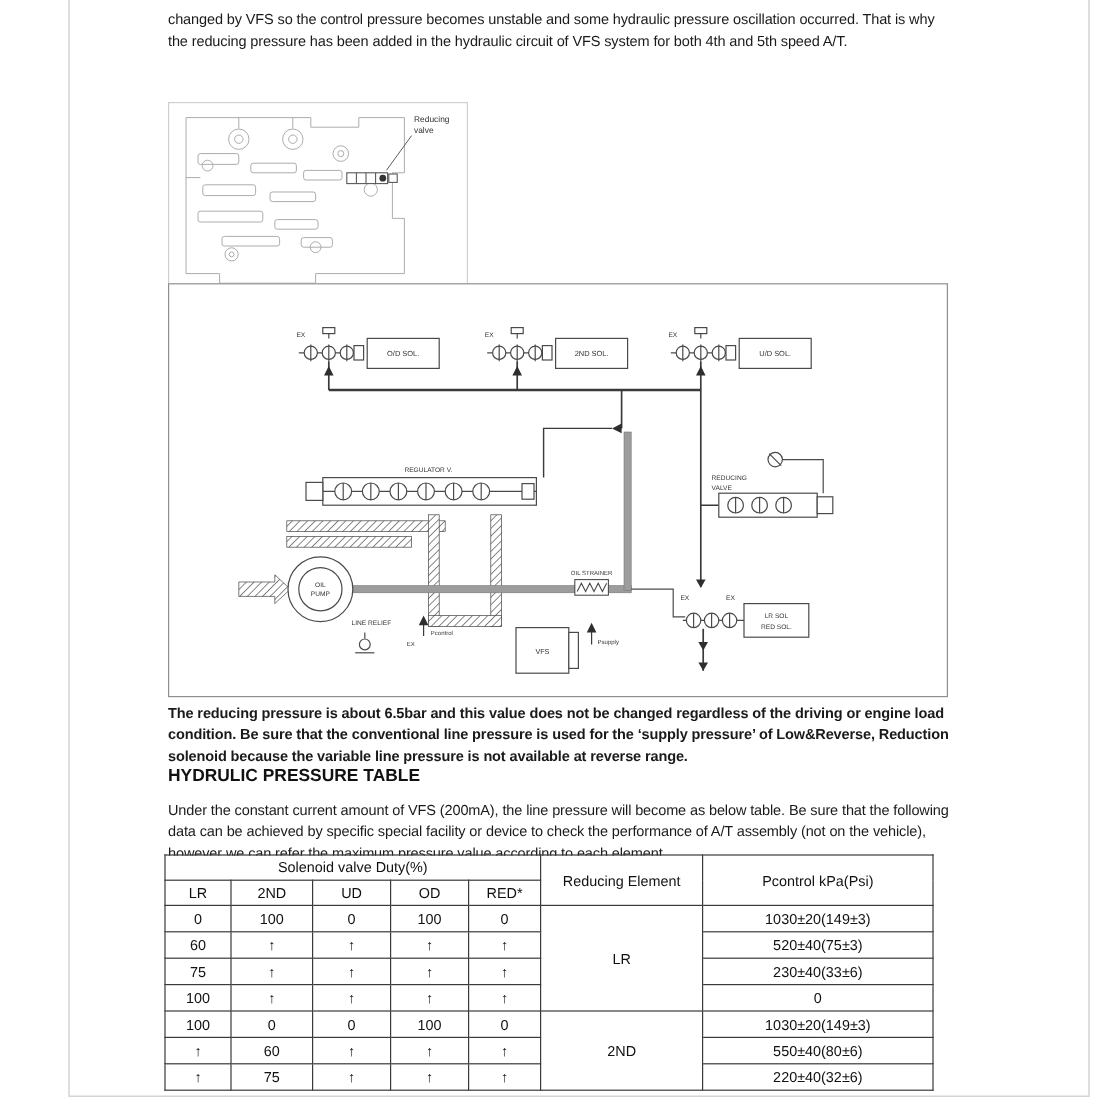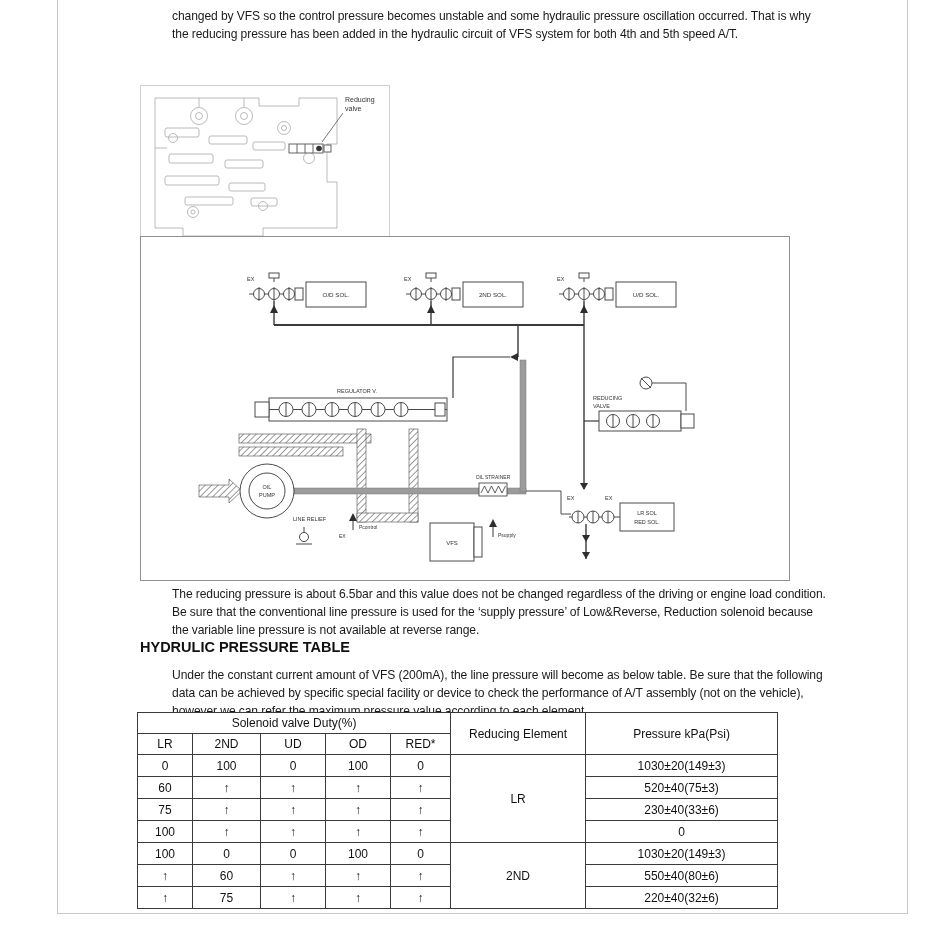--- a/index.html
+++ b/index.html
@@ -2,21 +2,21 @@
 <html><head>
 <meta charset="utf-8">
 <style>
   * { margin:0; padding:0; box-sizing:border-box; }
   html,body { background:#ffffff; }
   body {
     width:926px; height:926px; position:relative; overflow:hidden;
     font-family:"Liberation Sans", sans-serif; color:#1a1a1a;
   }
   .abs { position:absolute; }
-  .para { font-size:12.1px; line-height:1.47; letter-spacing:-0.1px; text-align:left;margin-left:32px; }
+  .para { font-size:12.1px; line-height:1.47; letter-spacing:-0.1px; text-align:left; }
   .edge { position:absolute; background:#c9c9c9; }
   .heading { font-size:14.5px; font-weight:bold; color:#111; letter-spacing:0; }
   .figure-box { border:1px solid #cfcfcf; background:#fff; }
   .diagram-box { border:1px solid #8f8f8f; background:#fff; }
   .svgt { font-family:"Liberation Sans", sans-serif; fill:#333; }
   .svgt-light { font-family:"Liberation Sans", sans-serif; fill:#444; }
 
   #pressure-table { border-collapse:collapse; width:640px; table-layout:fixed; }
   #pressure-table td {
     border:1px solid #3a3a3a; text-align:center; vertical-align:middle;
@@ -251,42 +251,42 @@
         <line x1="467" y1="274" x2="467" y2="286"></line>
       <rect x="479" y="266" width="54" height="28" fill="#fff"></rect>
     </g>
     <text x="426" y="263" font-size="5.5" class="svgt">EX</text>
     <text x="464" y="263" font-size="5.5" class="svgt">EX</text>
     <text x="506" y="278" font-size="5.5" text-anchor="middle" class="svgt">LR SOL</text>
     <text x="506" y="287" font-size="5.5" text-anchor="middle" class="svgt">RED SOL.</text>
   </svg>
 </div>
 
-<div class="abs para" style="left:140px; top:586px; width:655px;">The reducing pressure is about 6.5bar and this value does not be changed regardless of the driving or engine load condition. Be sure that the conventional line pressure is used for the ‘supply pressure’ of Low&amp;Reverse, Reduction solenoid because the variable line pressure is not available at reverse range.</div>
+<div class="abs para" style="left:140px; top:586px; width:655px;font-weight:bold;">The reducing pressure is about 6.5bar and this value does not be changed regardless of the driving or engine load condition. Be sure that the conventional line pressure is used for the ‘supply pressure’ of Low&amp;Reverse, Reduction solenoid because the variable line pressure is not available at reverse range.</div>
 
 <div class="abs heading" style="left:140px; top:639px;">HYDRULIC PRESSURE TABLE</div>
 
 <div class="abs para" style="left:140px; top:667px; width:655px;">Under the constant current amount of VFS (200mA), the line pressure will become as below table. Be sure that the following data can be achieved by specific special facility or device to check the performance of A/T assembly (not on the vehicle), however we can refer the maximum pressure value according to each element.</div>
 
 <div class="abs" style="left:137px; top:712px;">
 <table id="pressure-table">
   <colgroup>
     <col style="width:55px">
         <col style="width:68px">
         <col style="width:65px">
     <col style="width:65px">
         <col style="width:60px">
         <col style="width:135px">
         <col style="width:192px">
   </colgroup>
   <tbody>
     <tr>
       <td colspan="5">Solenoid valve Duty(%)</td>
       <td rowspan="2">Reducing Element</td>
-      <td rowspan="2">Pressure kPa(Psi)</td>
+      <td rowspan="2">Pcontrol kPa(Psi)</td>
     </tr>
     <tr>
       <td>LR</td>
       <td>2ND</td>
       <td>UD</td>
       <td>OD</td>
       <td>RED*</td>
     </tr>
 
     <tr class="datarow">

